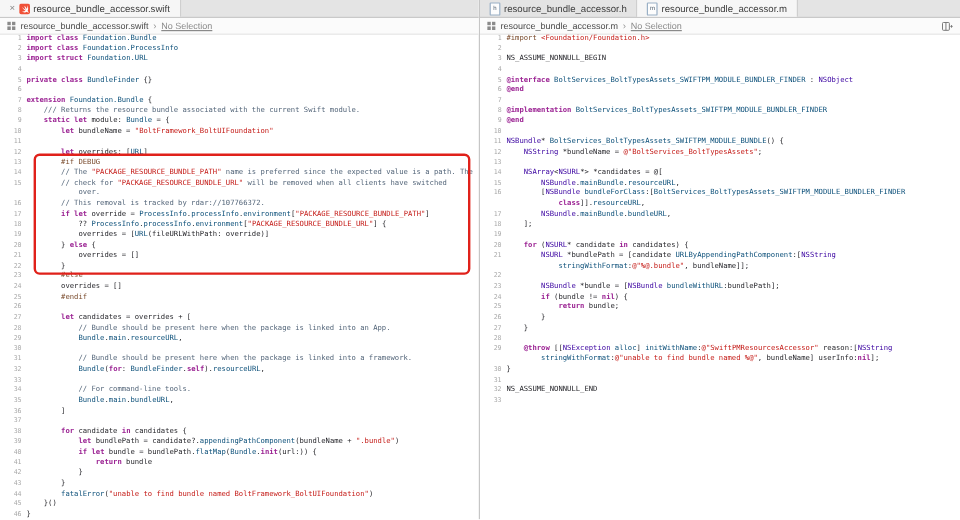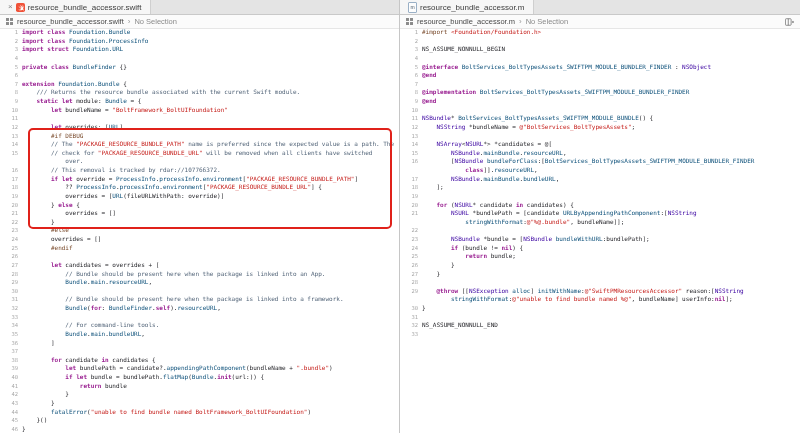--- a/index.html
+++ b/index.html
@@ -8,21 +8,21 @@
   .pane.left{left:0;width:399px;border-right:1px solid #c6c6c6;}
   .pane.right{left:400px;width:400px;}
   .tabbar{height:14px;background:#e4e4e4;border-bottom:1px solid #c9c9c9;display:flex;align-items:stretch;font-size:8px;color:#3d3d3d;}
   .tab{display:flex;align-items:center;gap:3px;padding:0 8px;border-right:1px solid #cfcfcf;white-space:nowrap;}
   .tab.active{background:#f6f6f6;}
   .tab-close{color:#8a8a8a;font-size:8px;line-height:8px;}
   .swift-icon svg,.doc-badge{display:block;}
   .doc-badge{width:7px;height:9px;background:#fdfdfd;border:0.5px solid #9ab0c6;border-radius:1px;font-size:5px;line-height:9px;text-align:center;color:#456;font-family:"Liberation Sans",sans-serif;}
   .jumpbar{height:13px;background:#fbfbfb;border-bottom:1px solid #e6e6e6;display:flex;align-items:center;gap:4px;padding:0 6px;font-size:7.5px;color:#4a4a4a;}
   .jsep{color:#9a9a9a;font-size:8px;}
-  .jsel{color:#8a8a8a;}
+  .jsel{color:#8a8a8a;text-decoration:underline;}
   .jicon{display:flex;align-items:center;color:#777;}
   .spacer{margin-left:auto;}
   .codearea{position:absolute;left:0;right:0;top:28px;bottom:0;overflow:hidden;font-family:"DejaVu Sans Mono","Liberation Mono",monospace;font-size:6px;}
   .crow{display:flex;height:8.64px;line-height:8.64px;white-space:pre;}
   .ln{width:18px;min-width:18px;text-align:right;padding-right:4px;color:#a9a9a9;font-size:5.5px;}
   .ctext{flex:1;overflow:hidden;}
   .tok-k{color:#9b2393;font-weight:bold;}
   .tok-s{color:#c41a16;}
   .tok-c{color:#536579;}
   .tok-p{color:#78492a;}
@@ -109,20 +109,24 @@
         <div class="crow"><span class="ln">43</span><span class="ctext"><span class="tok-d">        }</span></span></div>
         <div class="crow"><span class="ln">44</span><span class="ctext"><span class="tok-d">        </span><span class="tok-t">fatalError</span><span class="tok-d">(</span><span class="tok-s">"unable to find bundle named BoltFramework_BoltUIFoundation"</span><span class="tok-d">)</span></span></div>
         <div class="crow"><span class="ln">45</span><span class="ctext"><span class="tok-d">    }()</span></span></div>
         <div class="crow"><span class="ln">46</span><span class="ctext"><span class="tok-d">}</span></span></div>
       </div>
     <div class="annotation"></div>
   </div>
 
   <div class="pane right">
     <div class="tabbar">
+      <div class="tab">
+        <span class="doc-badge">h</span>
+        <span class="tab-title">resource_bundle_accessor.h</span>
+      </div>
       <div class="tab active">
         <span class="doc-badge">m</span>
         <span class="tab-title">resource_bundle_accessor.m</span>
       </div>
     </div>
     <div class="jumpbar">
       <span class="jicon">
         <svg width="7" height="7" viewBox="0 0 8 8">
             <rect x="0" y="0" width="3.4" height="3.4" fill="#8a8a8a"></rect>
             <rect x="4.6" y="0" width="3.4" height="3.4" fill="#8a8a8a"></rect>

